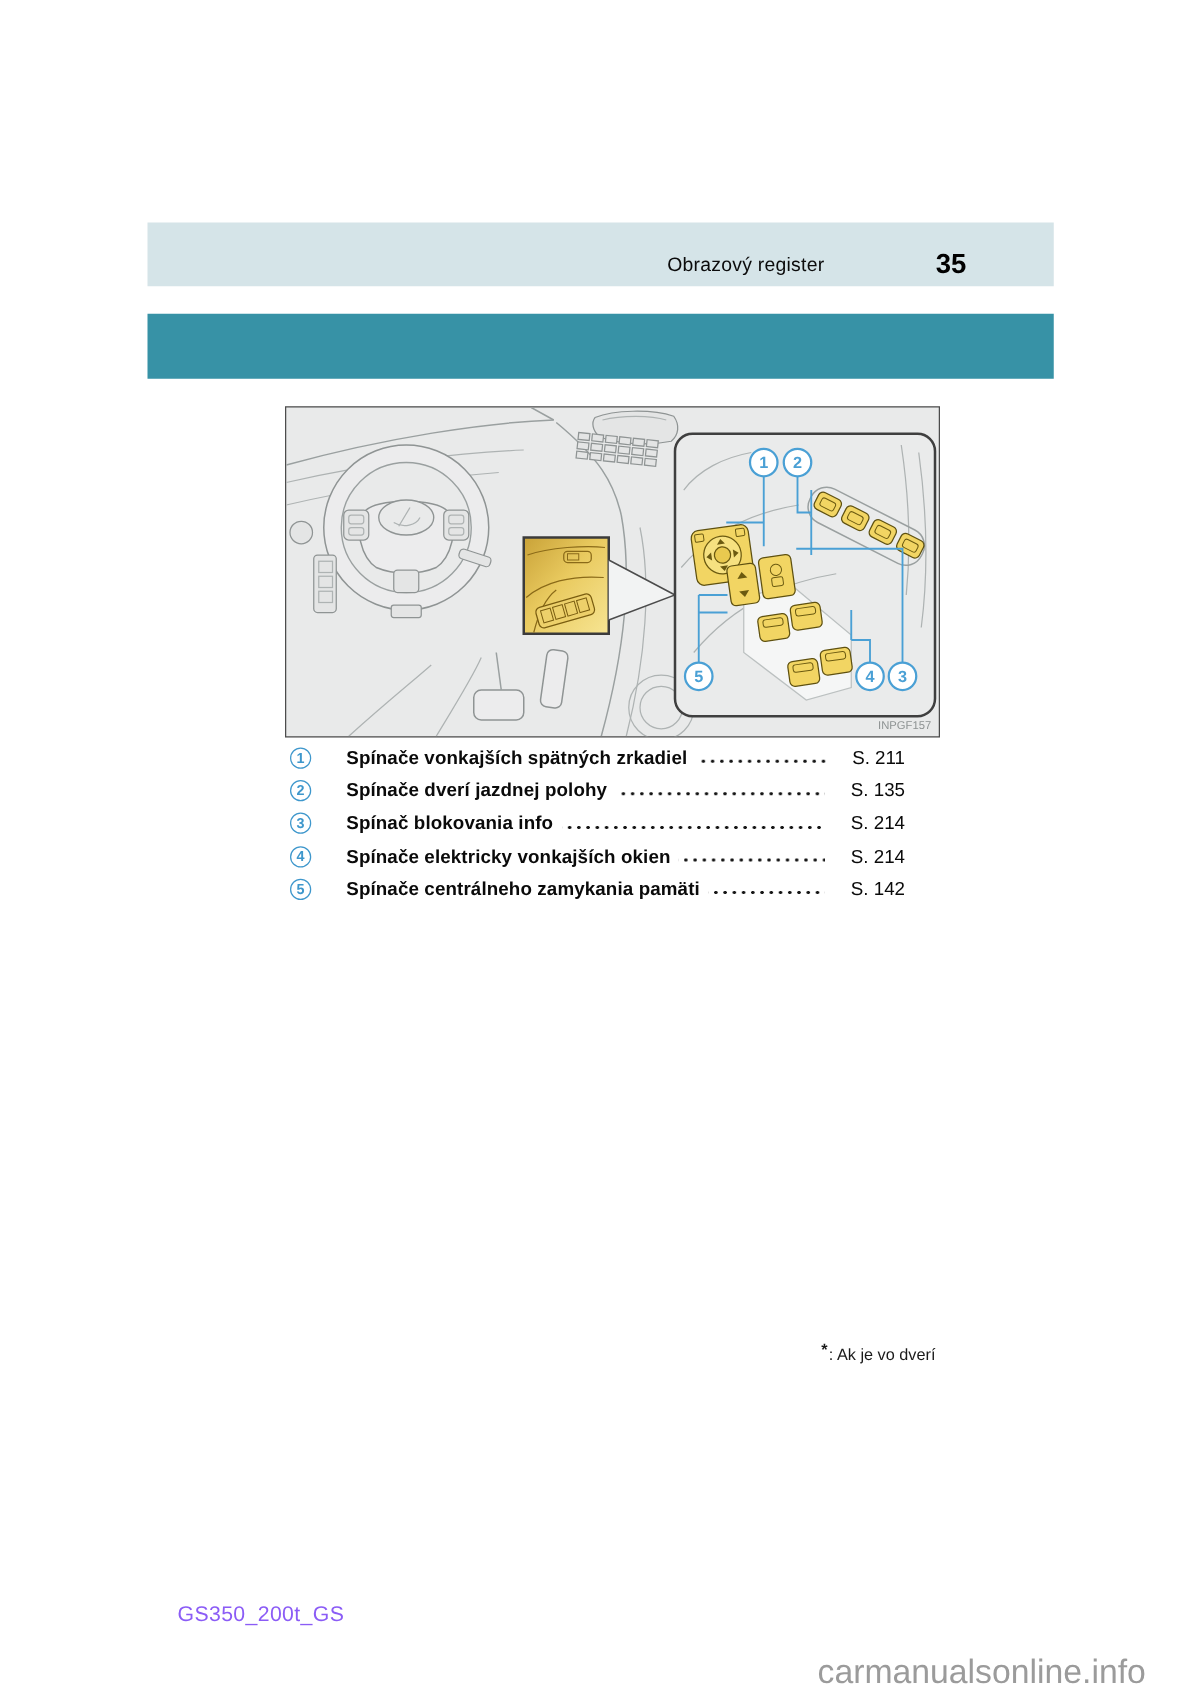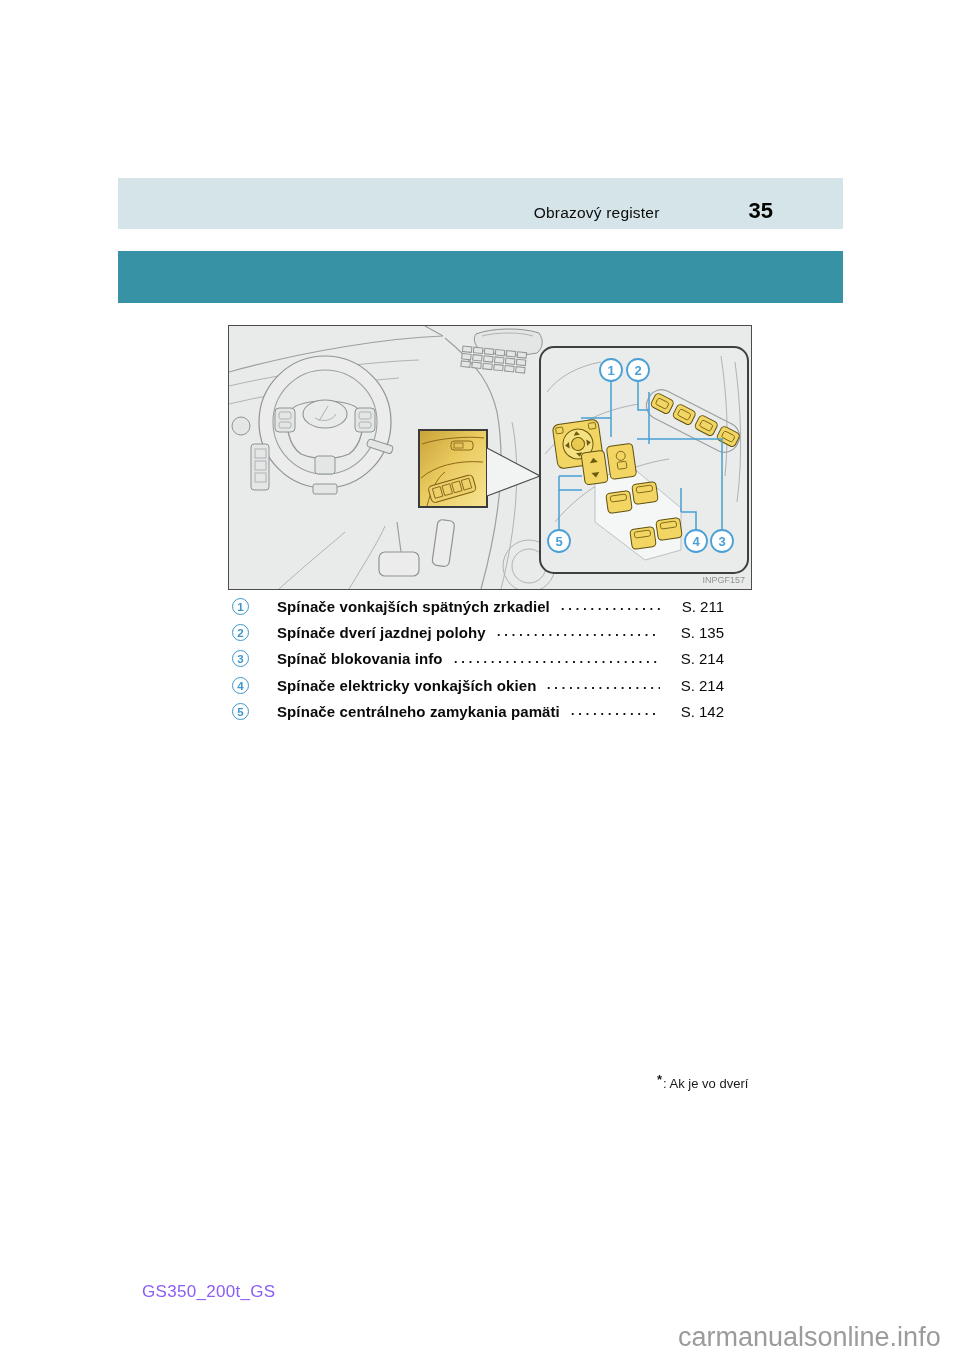--- a/index.html
+++ b/index.html
@@ -43,21 +43,21 @@
   .legend-page{flex:0 0 auto;font-size:15px;font-weight:400;color:#0a0a0a;white-space:pre;margin-left:16px;}
 
   
   .footnote{position:absolute;left:657px;top:1076px;font-size:13px;color:#1a1a1a;}
   .footnote .sup{position:relative;top:-4px;font-size:13px;font-weight:600;margin-right:1px;}
 
   
   .cm-watermark{position:absolute;left:487px;top:1148px;font-size:33px;font-weight:500;
                 color:#55c6f0;letter-spacing:.5px;}
   .doc-code{position:absolute;left:142px;top:1255px;font-size:17px;color:#8b5cf6;letter-spacing:.3px;margin-top:27px;}
-  .site-watermark{position:absolute;left:678px;top:1322px;font-size:27px;color:#9b9b9b;}
+  .site-watermark{position:absolute;left:654px;top:1322px;font-size:27px;color:#9b9b9b;}
 </style>
 </head>
 <body>
 
 <div class="page">
 
   <div class="band-light">
     <span class="band-title">Obrazový register</span>
     <span class="band-page">35</span>
   </div>

